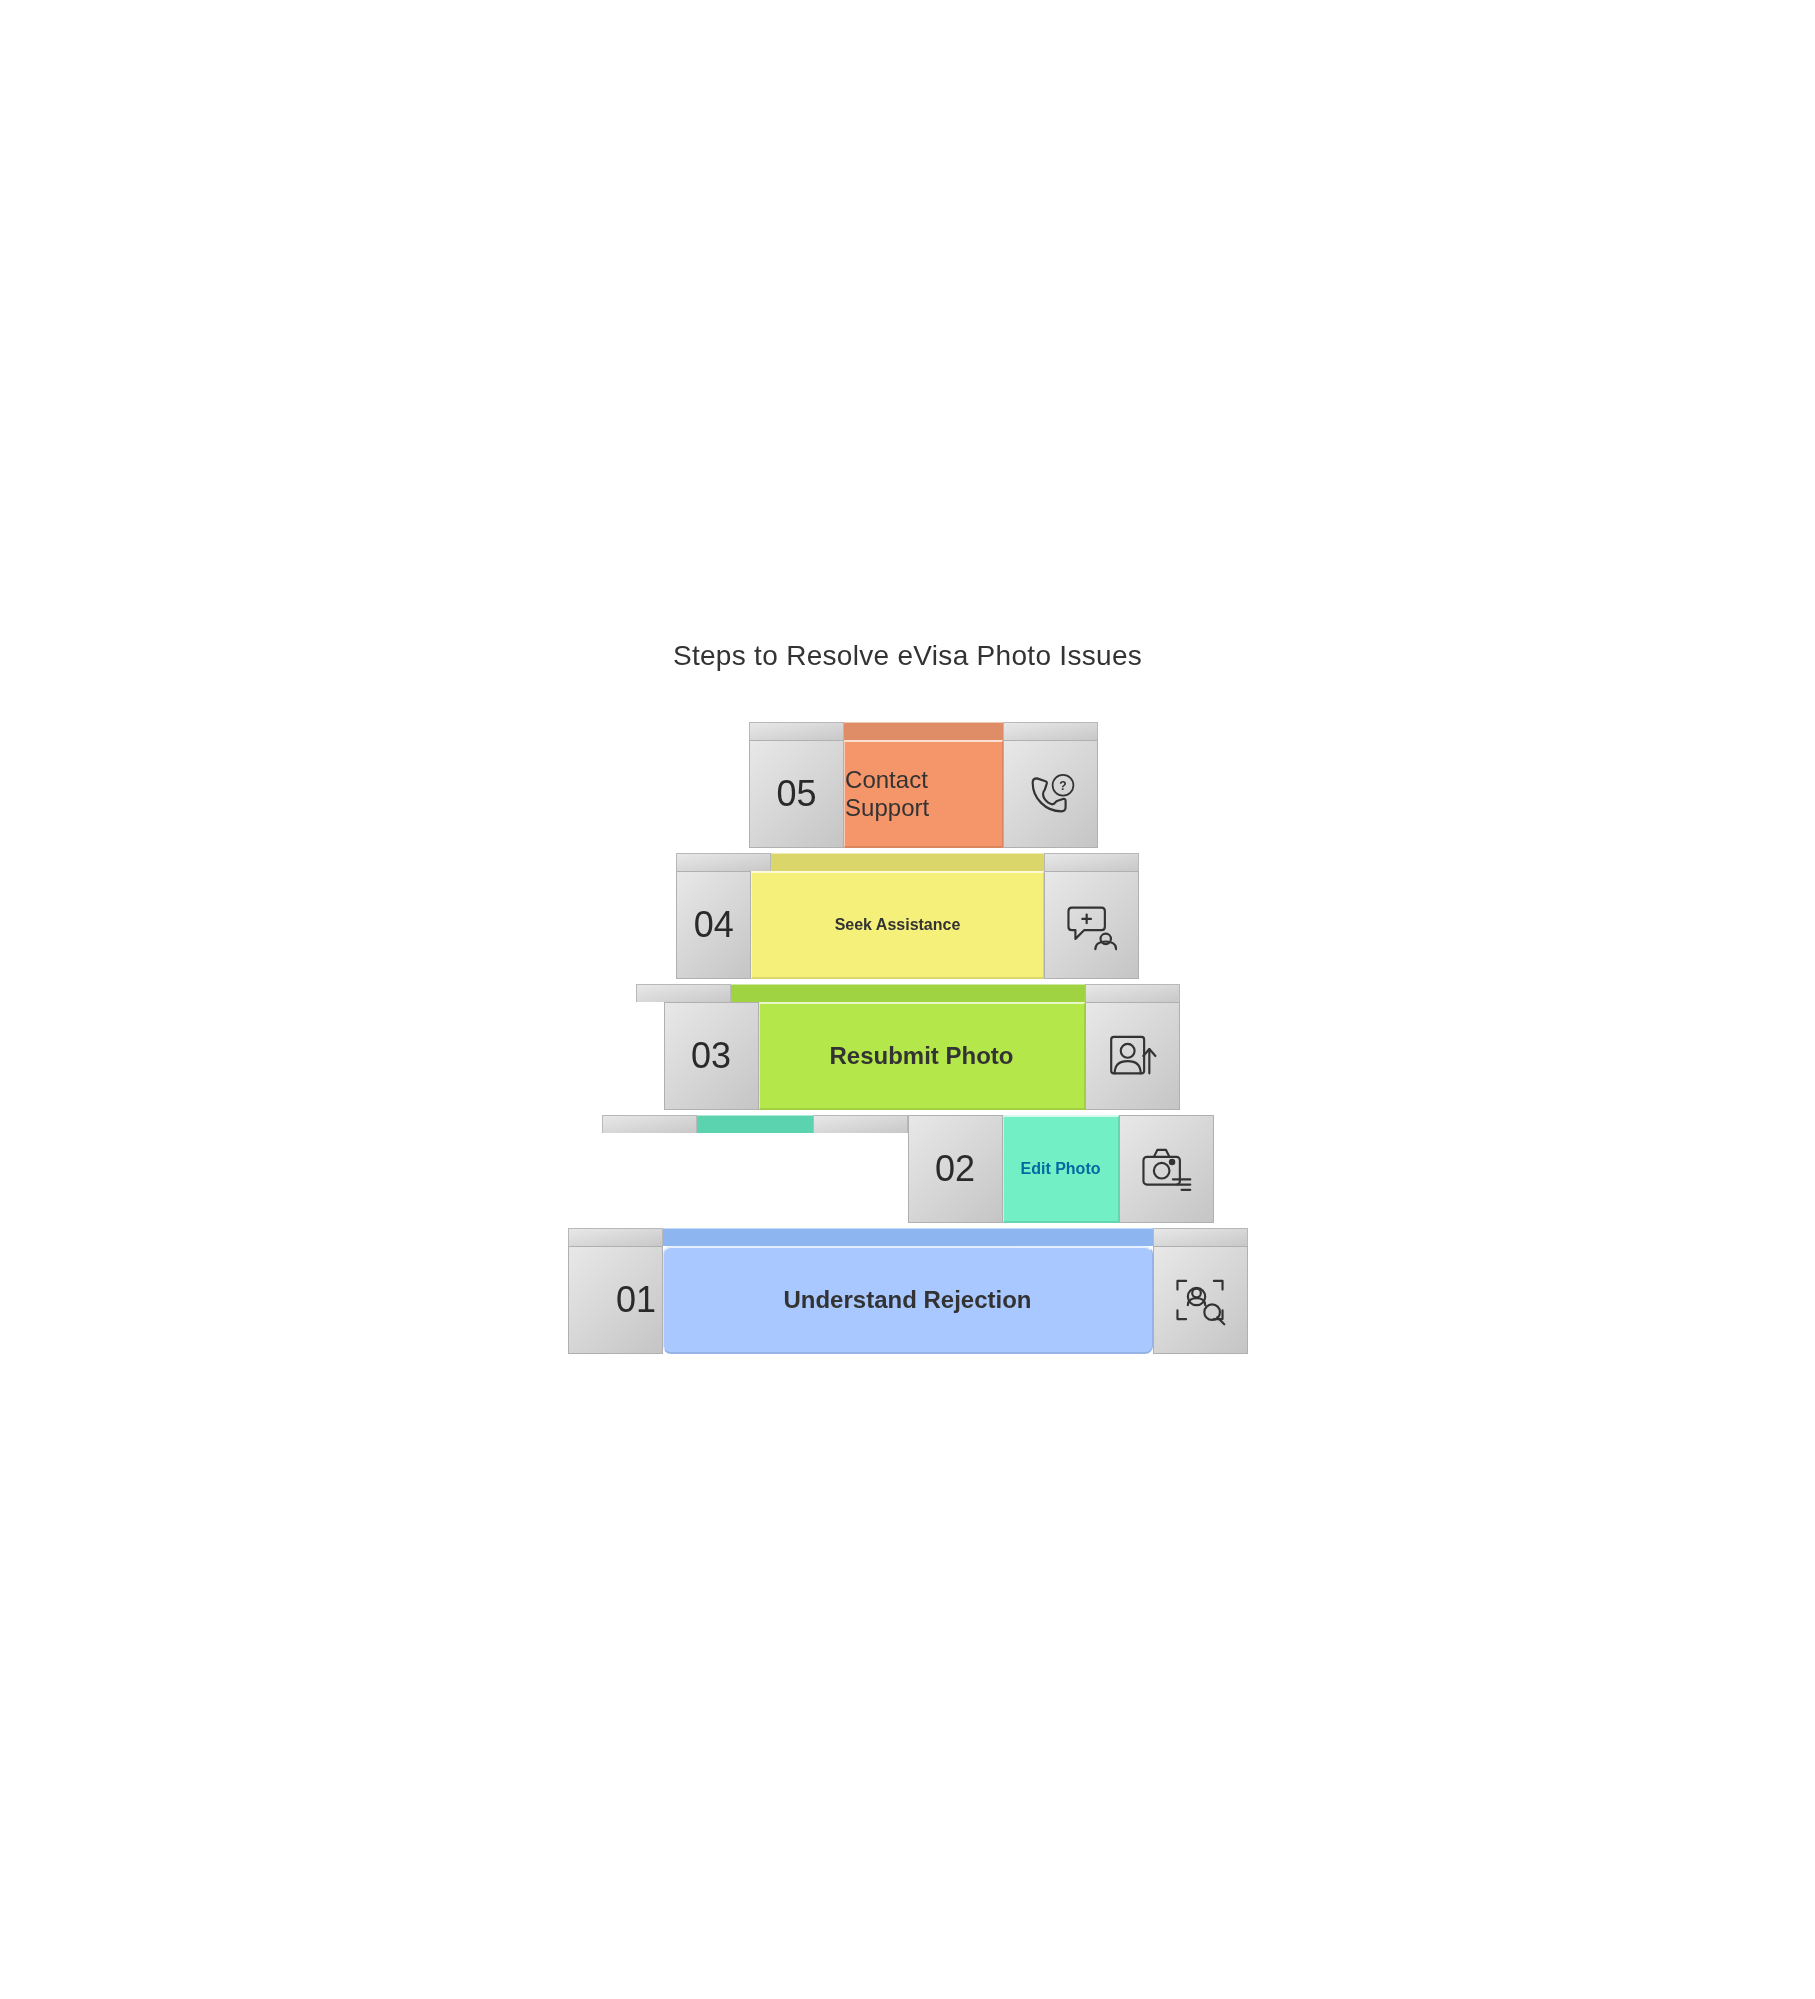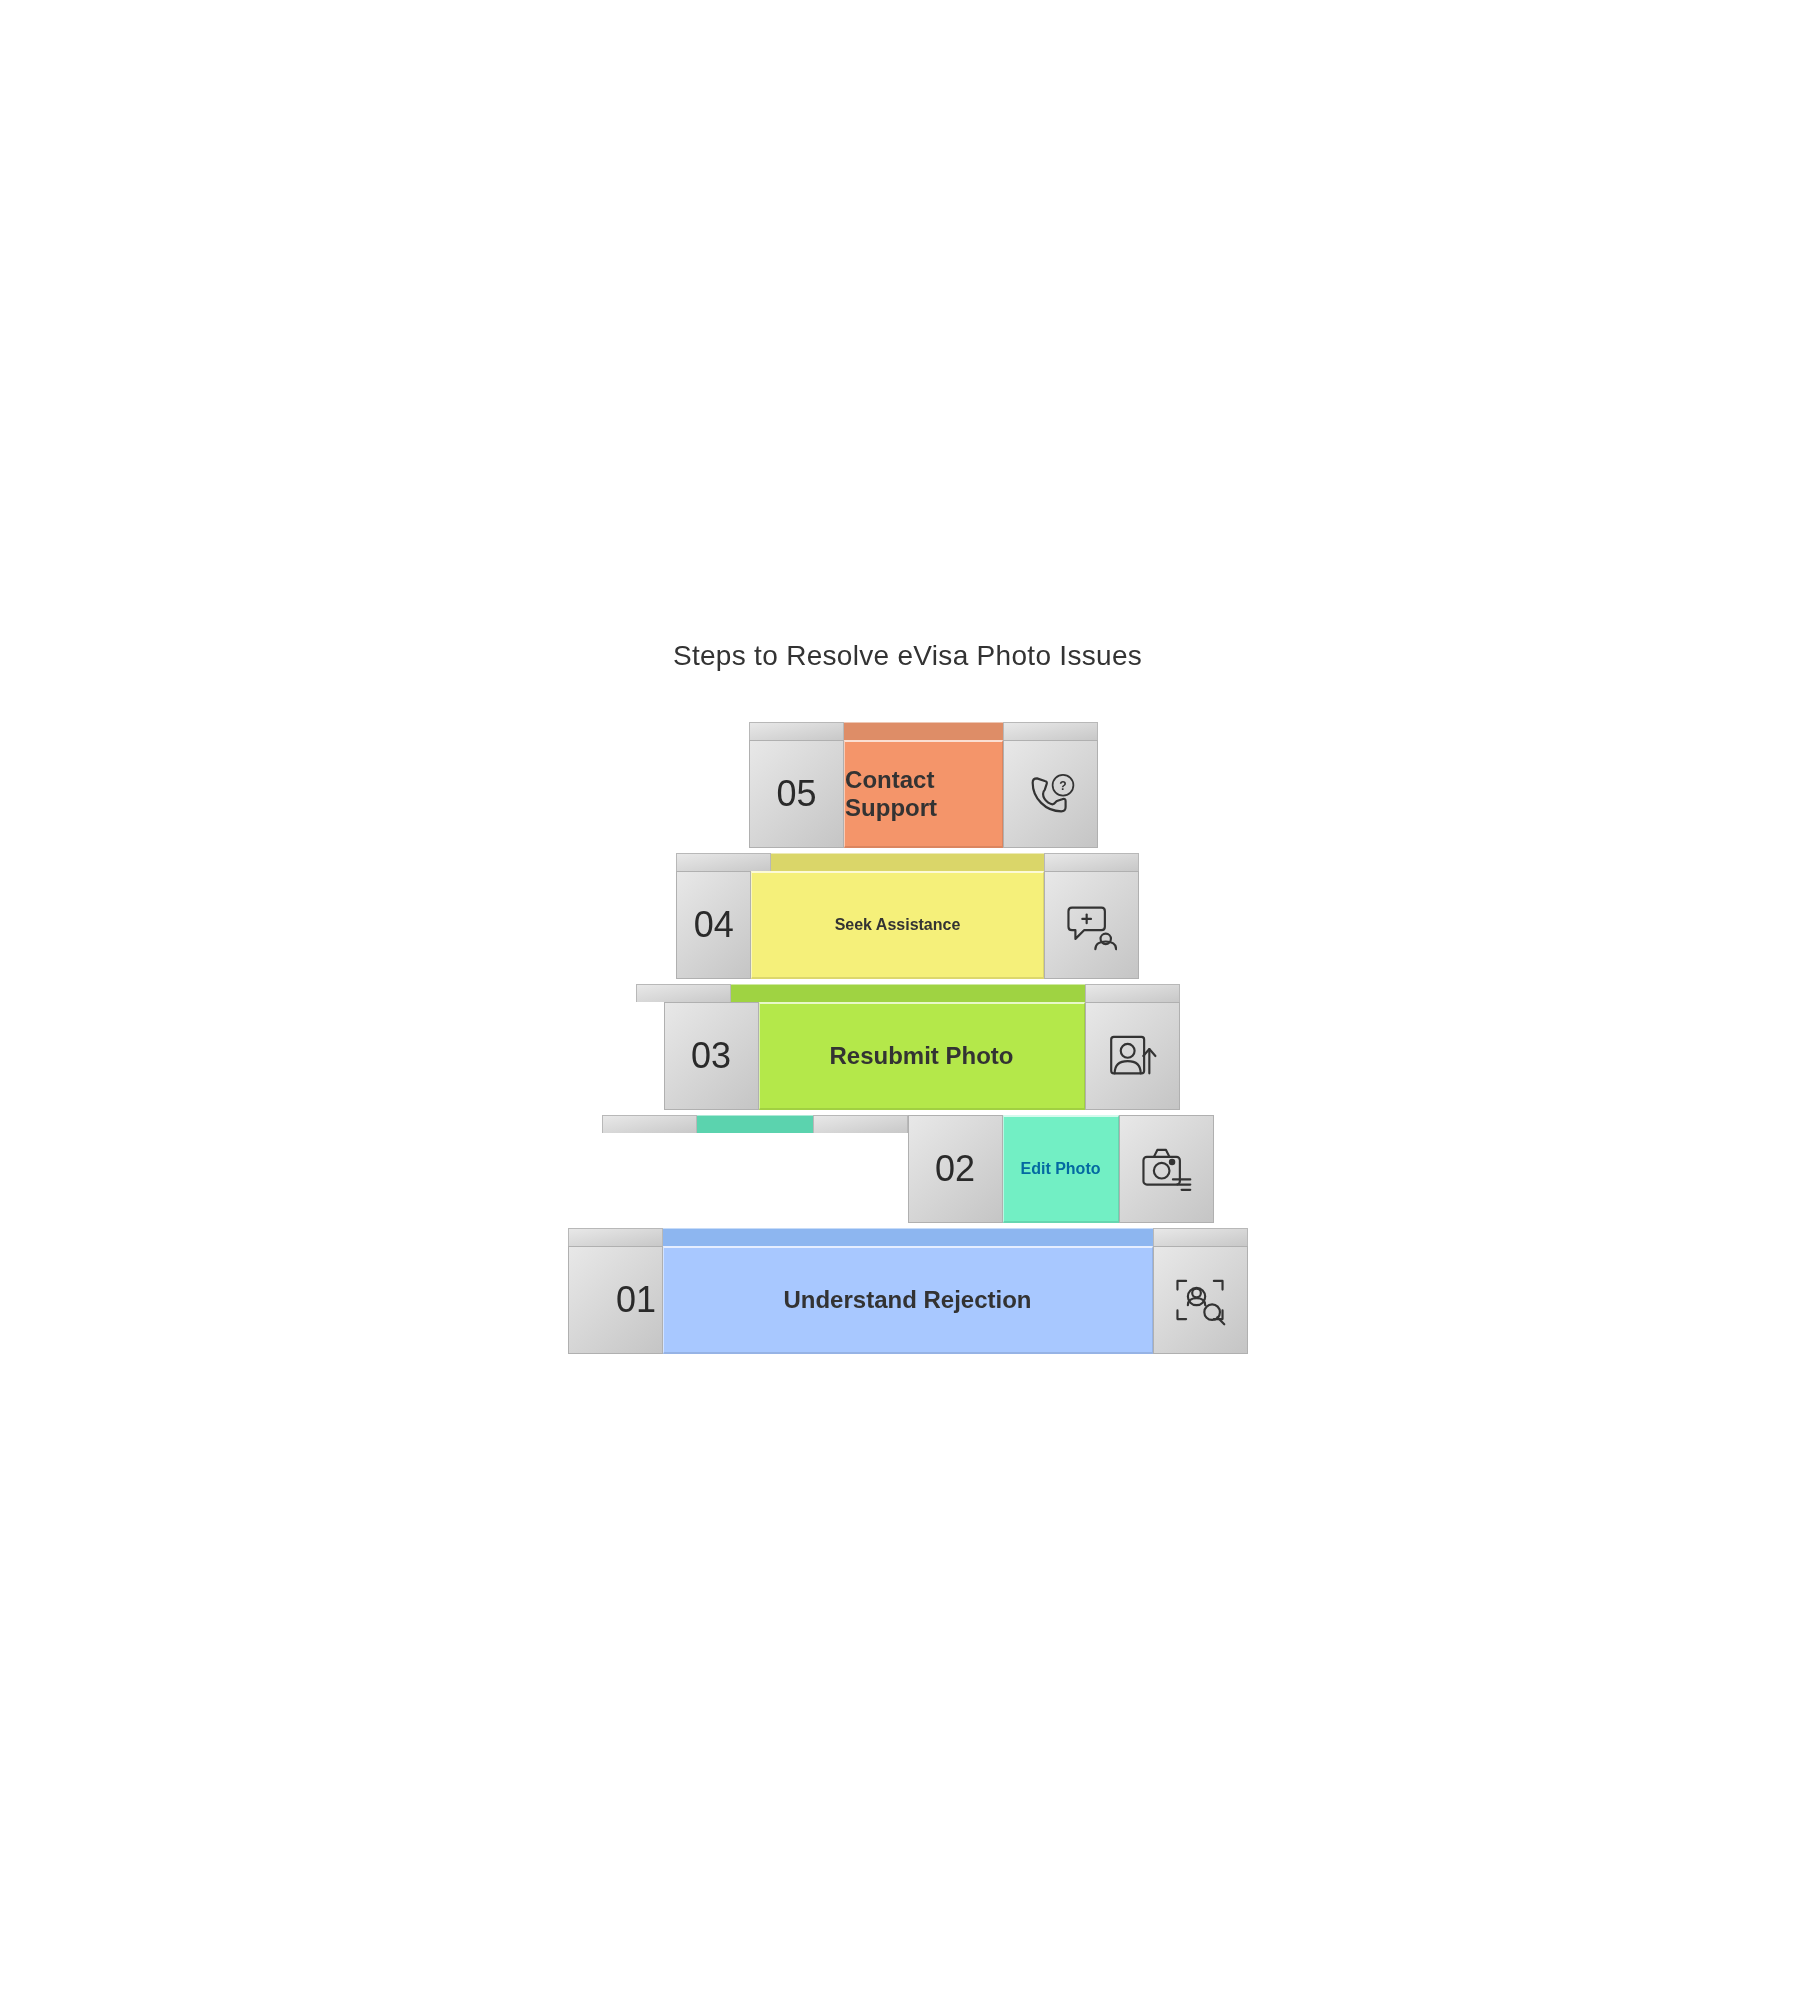--- a/index.html
+++ b/index.html
@@ -48,21 +48,21 @@
   <div class="pyramid-wrapper" id="pyramid-root">
 
   <div style="width: 56%; margin: 0px 22% 5px; display: flex; flex-direction: column; padding-left: 32px;">
         <div style="display: flex; width: 100%; height: 18px;">
           <div style="width: 95px; height: 18px; background: linear-gradient(to right bottom, rgb(232, 232, 232), rgb(200, 200, 200)); border-top: 1.5px solid rgb(184, 184, 184); border-right: 1.5px solid rgb(184, 184, 184); border-left: 1.5px solid rgb(184, 184, 184); border-image: initial; flex-shrink: 0; border-bottom: none;"></div>
           <div style="flex: 1 1 0%; height: 18px; background: rgb(217, 122, 77); border-top: 1.5px solid rgba(255, 255, 255, 0.5); border-bottom: none; opacity: 0.85;"></div>
           <div style="width: 95px; height: 18px; background: linear-gradient(to right bottom, rgb(232, 232, 232), rgb(200, 200, 200)); border-top: 1.5px solid rgb(184, 184, 184); border-right: 1.5px solid rgb(184, 184, 184); border-left: 1.5px solid rgb(184, 184, 184); border-image: initial; flex-shrink: 0; border-bottom: none;"></div>
         </div>
         <div style="display: flex; width: 100%; height: 108px;">
           <div style="width: 95px; flex-shrink: 0; background: linear-gradient(135deg, rgb(232, 232, 232) 0%, rgb(197, 197, 197) 100%); border: 1.5px solid rgb(176, 176, 176); display: flex; align-items: center; justify-content: center; font-size: 36px; font-weight: 300; color: rgb(42, 42, 42); font-family: Arial, sans-serif;">05</div>
-          <div style="flex: 1 1 0%; display: flex; align-items: center; justify-content: center; background: rgb(244, 149, 106); font-size: 24px; font-weight: 700; color: rgb(51, 51, 51); border-width: 2px 1.5px; border-style: solid; border-color: rgba(255, 255, 255, 0.7) rgba(0, 0, 0, 0.1) rgba(0, 0, 0, 0.1) rgba(255, 255, 255, 0.5); font-family: Arial, sans-serif;">Contact Support</div>
+          <div style="flex: 1 1 0%; display: flex; align-items: center; justify-content: center; background: rgb(244, 149, 106); font-size: 24px; font-weight: 400; color: rgb(51, 51, 51); border-width: 2px 1.5px; border-style: solid; border-color: rgba(255, 255, 255, 0.7) rgba(0, 0, 0, 0.1) rgba(0, 0, 0, 0.1) rgba(255, 255, 255, 0.5); font-family: Arial, sans-serif;">Contact Support</div>
           <div style="width: 95px; flex-shrink: 0; background: linear-gradient(135deg, rgb(232, 232, 232) 0%, rgb(197, 197, 197) 100%); border: 1.5px solid rgb(176, 176, 176); display: flex; align-items: center; justify-content: center;">
             <svg viewBox="0 0 60 60" fill="none" stroke="#333" stroke-width="2.5" stroke-linecap="round" stroke-linejoin="round" width="52" height="52">
 
     <path d="M15 12 C12 12 10 14 10 17 C10 35 25 50 43 50 C46 50 48 48 48 45 L48 38 C48 36 46 35 44 36 L38 38 C37 38.5 36.5 39 36 40 C34 43 31 42 28 40 C24 37 22 34 22 30 C22 28 23 26 24 25 L26 19 C27 17 26 15 24 15 Z"></path>
 
     <circle cx="45" cy="20" r="12" fill="none" stroke="#333" stroke-width="2"></circle>
     <text x="45" y="25" text-anchor="middle" font-size="14" font-weight="bold" fill="#333" stroke="none">?</text>
   </svg>
           </div>
         </div>
@@ -136,21 +136,21 @@
         </div>
       </div>
       <div style="width: 100%; margin: 0px 0% 5px; display: flex; flex-direction: column;">
         <div style="display: flex; width: 100%; height: 18px;">
           <div style="width: 95px; height: 18px; background: linear-gradient(to right bottom, rgb(232, 232, 232), rgb(200, 200, 200)); border-top: 1.5px solid rgb(184, 184, 184); border-right: 1.5px solid rgb(184, 184, 184); border-left: 1.5px solid rgb(184, 184, 184); border-image: initial; flex-shrink: 0; border-bottom: none;"></div>
           <div style="flex: 1 1 0%; height: 18px; background: rgb(122, 170, 238); border-top: 1.5px solid rgba(255, 255, 255, 0.5); border-bottom: none; opacity: 0.85;"></div>
           <div style="width: 95px; height: 18px; background: linear-gradient(to right bottom, rgb(232, 232, 232), rgb(200, 200, 200)); border-top: 1.5px solid rgb(184, 184, 184); border-right: 1.5px solid rgb(184, 184, 184); border-left: 1.5px solid rgb(184, 184, 184); border-image: initial; flex-shrink: 0; border-bottom: none;"></div>
         </div>
         <div style="display: flex; width: 100%; height: 108px;">
           <div style="width: 95px; flex-shrink: 0; background: linear-gradient(135deg, rgb(232, 232, 232) 0%, rgb(197, 197, 197) 100%); border: 1.5px solid rgb(176, 176, 176); display: flex; align-items: center; justify-content: center; font-size: 36px; font-weight: 300; color: rgb(42, 42, 42); font-family: Arial, sans-serif; padding-left: 42px;">01</div>
-          <div style="flex: 1 1 0%; display: flex; align-items: center; justify-content: center; background: rgb(168, 200, 255); font-size: 24px; font-weight: 700; color: rgb(51, 51, 51); border-width: 2px 1.5px; border-style: solid; border-color: rgba(255, 255, 255, 0.7) rgba(0, 0, 0, 0.1) rgba(0, 0, 0, 0.1) rgba(255, 255, 255, 0.5); font-family: Arial, sans-serif;">Understand Rejection</div>
+          <div style="flex: 1 1 0%; display: flex; align-items: center; justify-content: center; background: rgb(168, 200, 255); font-size: 24px; font-weight: 700; color: rgb(51, 51, 51); border-width: 2px 1.5px; border-style: solid; border-color: rgba(255, 255, 255, 0.7) rgba(0, 0, 0, 0.1) rgba(0, 0, 0, 0.1) rgba(255, 255, 255, 0.5); font-family: Arial, sans-serif; border-radius: 8px;">Understand Rejection</div>
           <div style="width: 95px; flex-shrink: 0; background: linear-gradient(135deg, rgb(232, 232, 232) 0%, rgb(197, 197, 197) 100%); border: 1.5px solid rgb(176, 176, 176); display: flex; align-items: center; justify-content: center;">
             <svg viewBox="0 0 60 60" fill="none" stroke="#333" stroke-width="2.5" stroke-linecap="round" stroke-linejoin="round" width="52" height="52">
 
     <path d="M4 18 L4 8 L14 8"></path>
     <path d="M46 8 L56 8 L56 18"></path>
     <path d="M56 42 L56 52 L46 52"></path>
     <path d="M14 52 L4 52 L4 42"></path>
 
     <circle cx="26" cy="26" r="10"></circle>
     <circle cx="26" cy="22" r="5"></circle>

